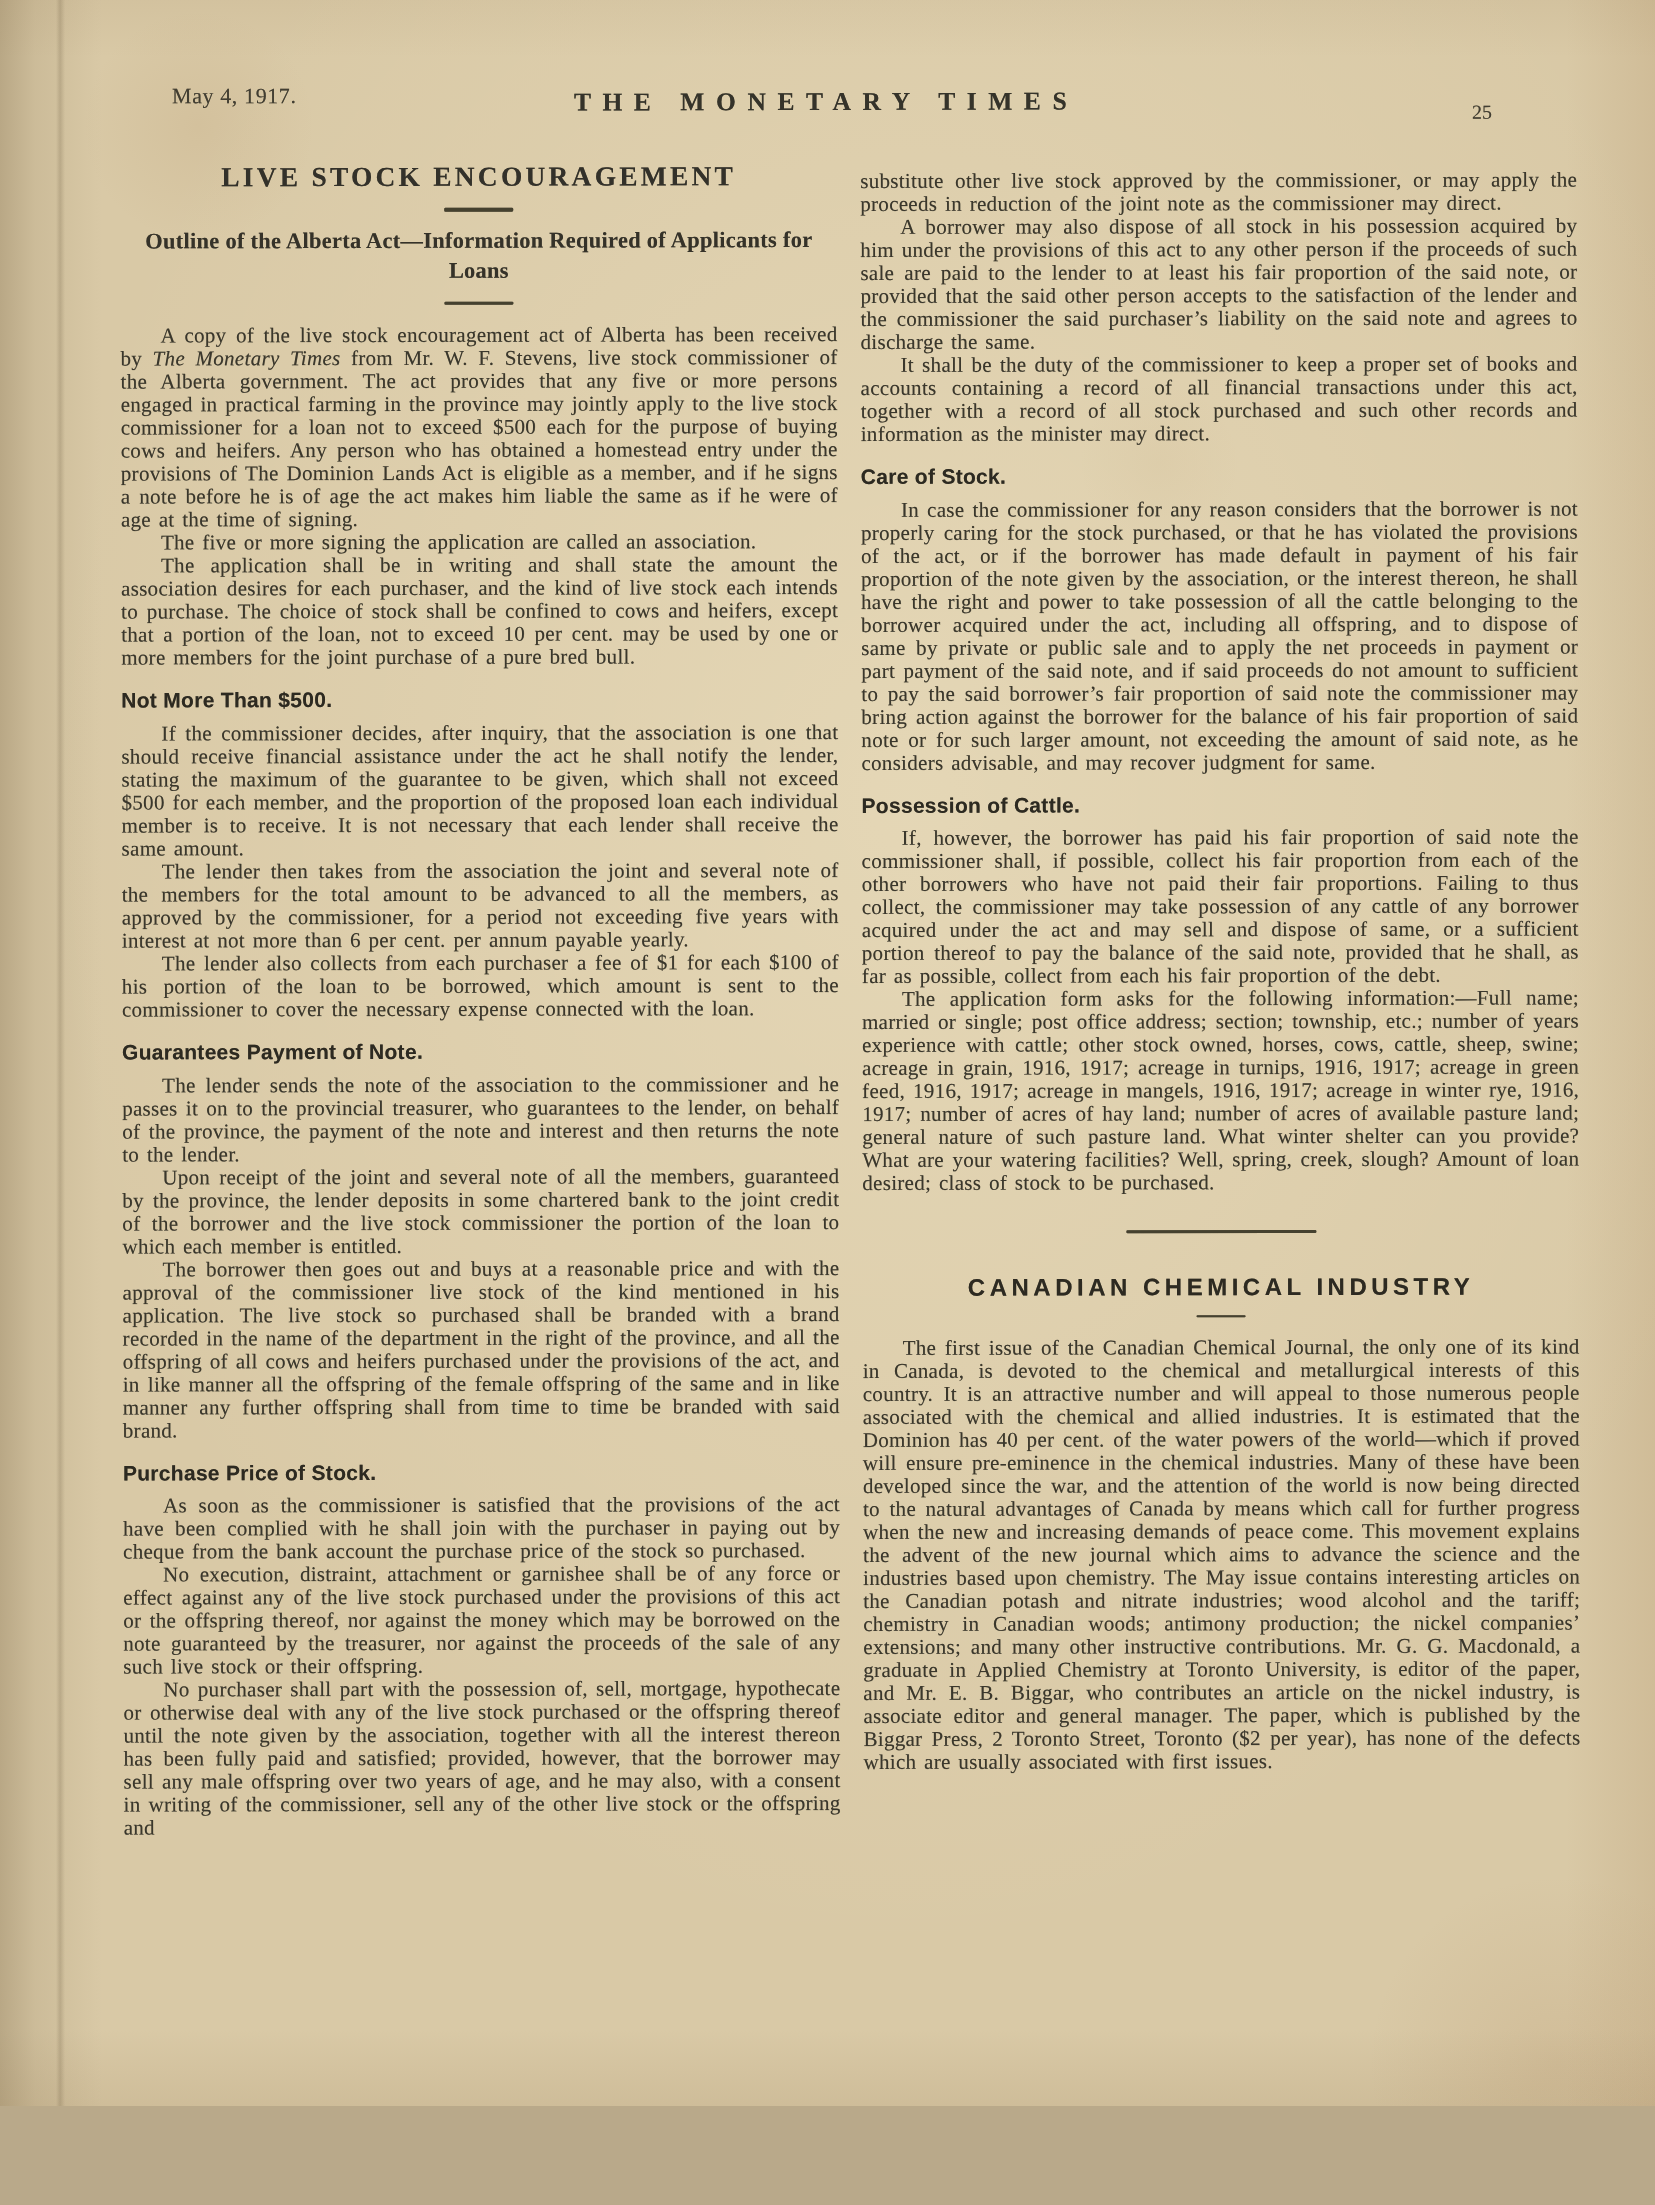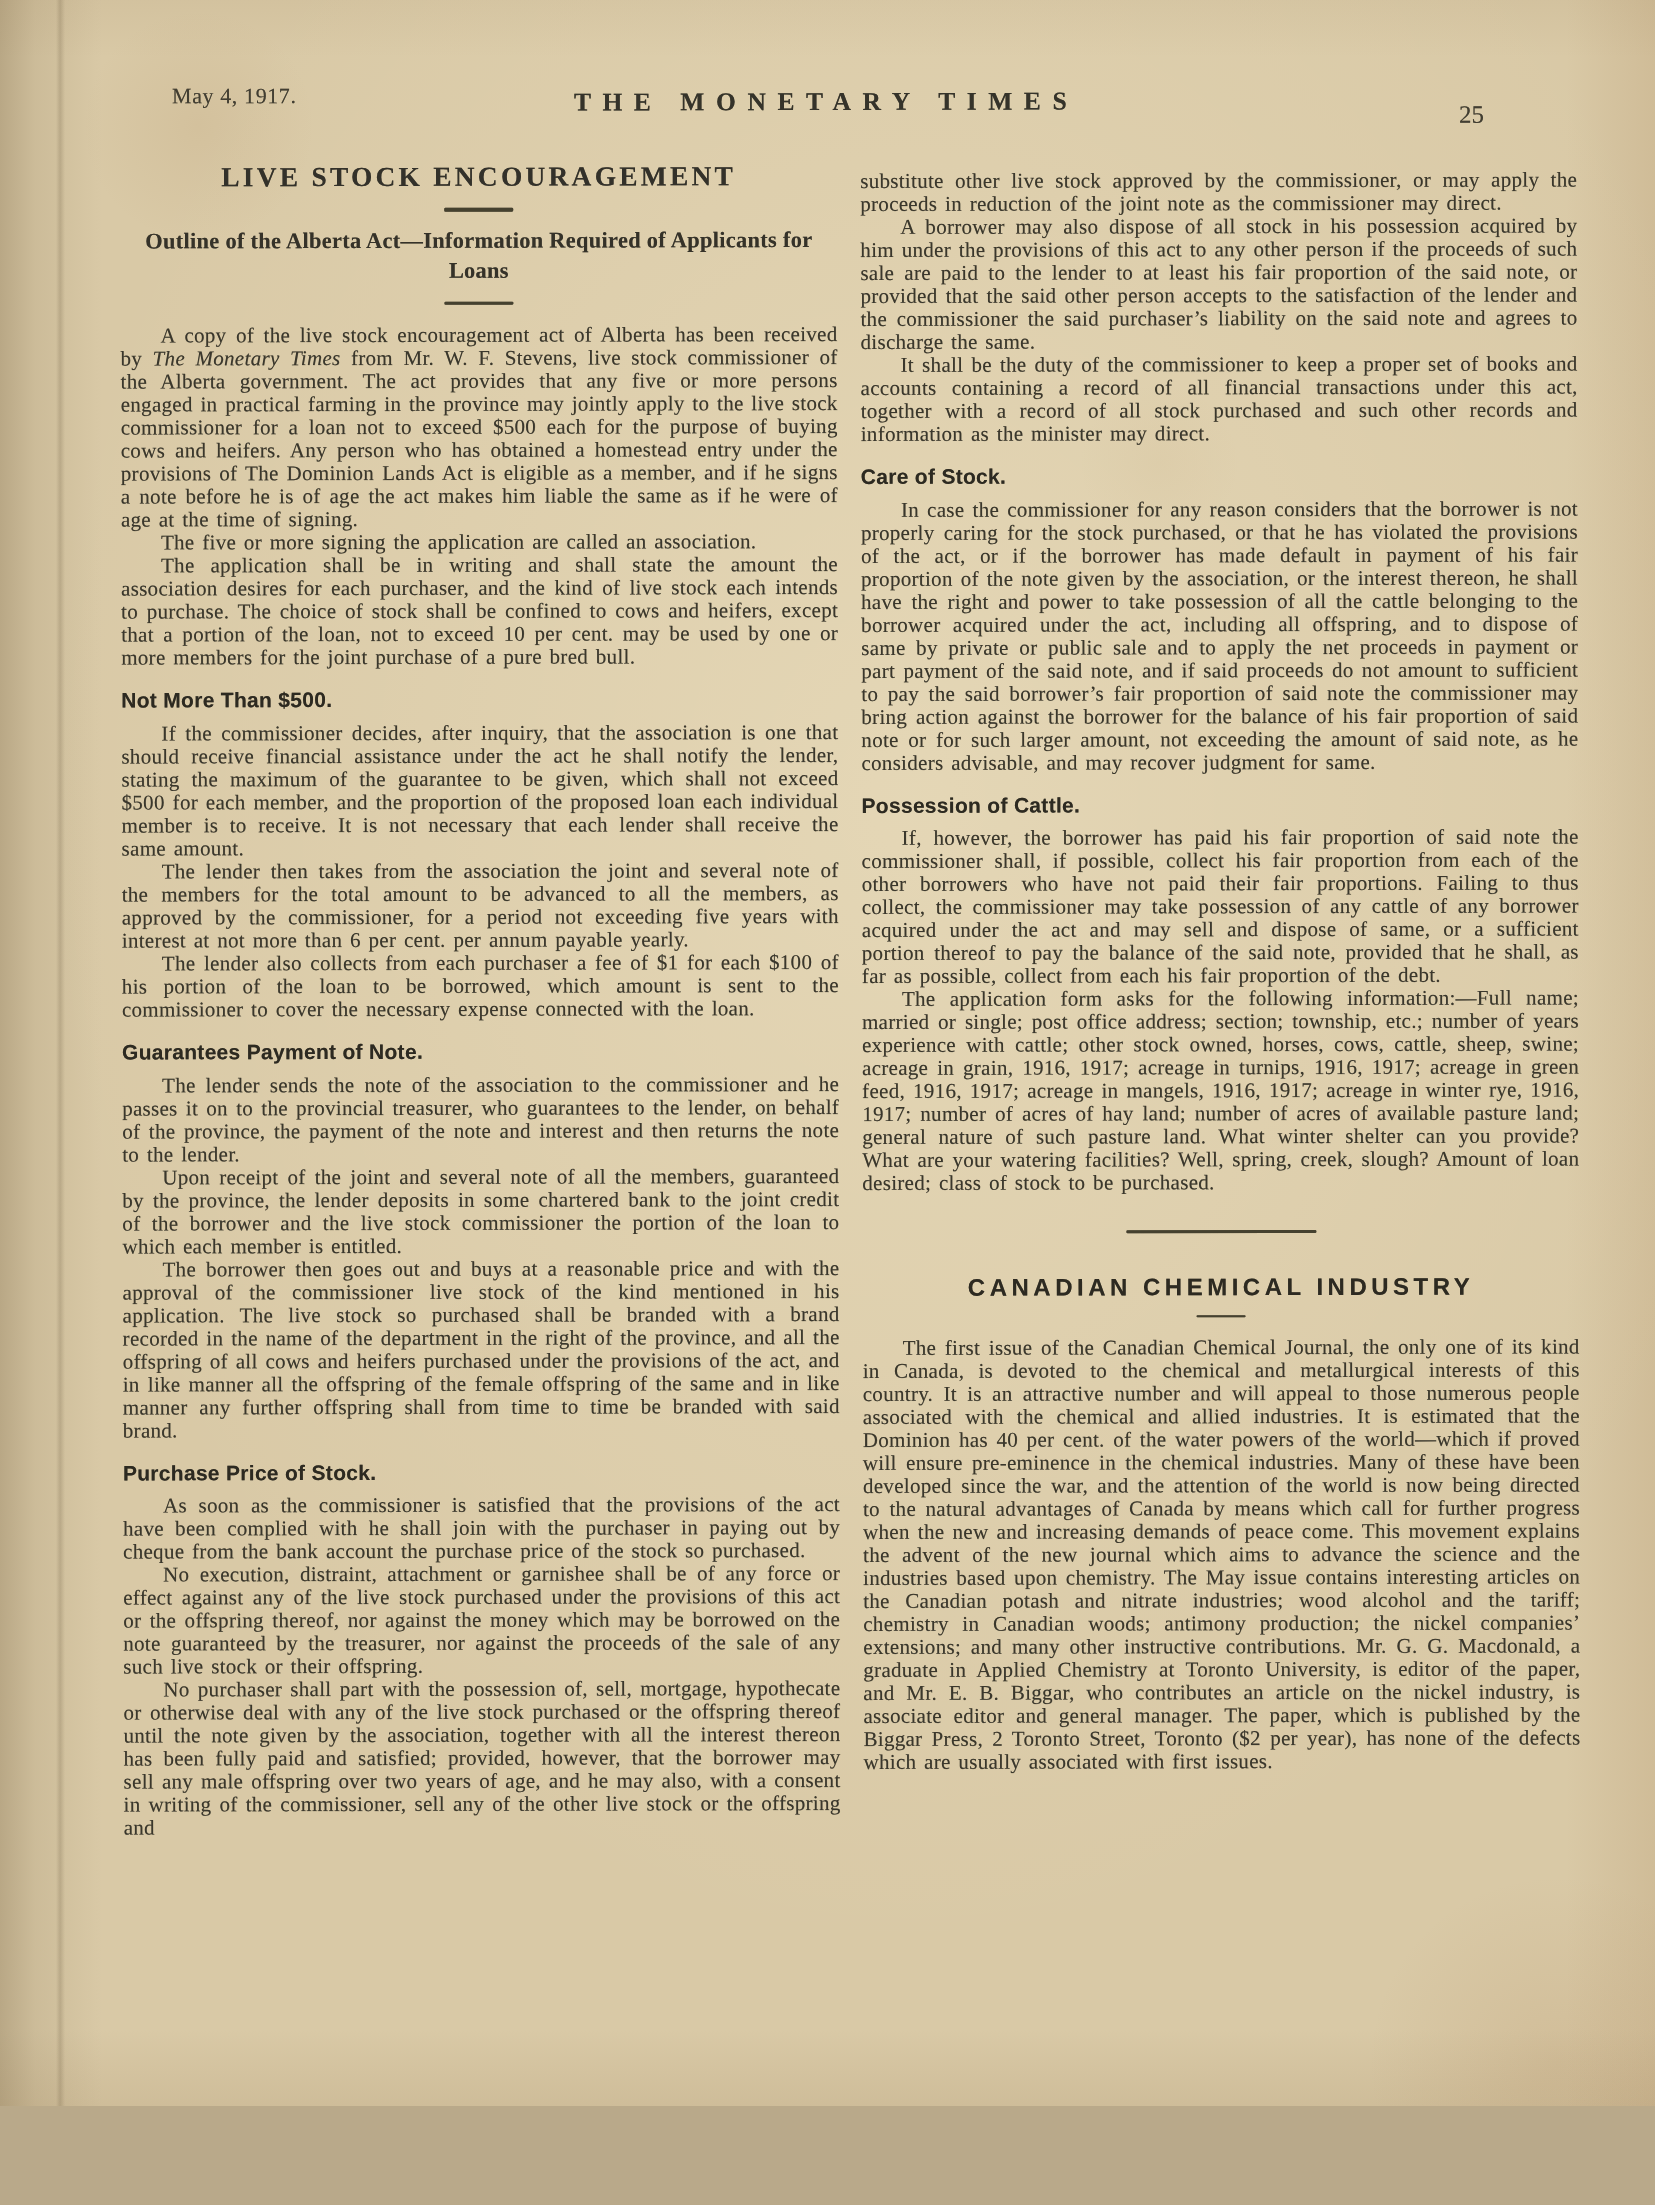--- a/index.html
+++ b/index.html
@@ -31,22 +31,22 @@
     position:absolute;left:174px;top:82px;
     font-size:22px;letter-spacing:0.6px;color:#423e32;
     text-shadow:0 0 0.6px rgba(60,55,40,0.5);
   }
   .masthead{
     position:absolute;left:0;right:0;top:87px;
     text-align:center;font-weight:700;font-size:25.6px;letter-spacing:11.5px;
     color:#35332a;text-shadow:0 0 0.6px rgba(50,46,34,0.6);
   }
   .page-number{
-    position:absolute;right:170px;top:102px;
-    font-size:25px;color:#423e32;text-shadow:0 0 0.6px rgba(60,55,40,0.5);
+    position:absolute;right:162px;top:102px;
+    font-size:20px;color:#423e32;text-shadow:0 0 0.6px rgba(60,55,40,0.5);
   }
   
   .col{position:absolute;width:717px;}
   .col-left{left:122px;top:160px;}
   .col-right{left:862px;top:170px;}
   .article-title{
     margin:0;text-align:center;
     font-size:27.5px;font-weight:700;letter-spacing:3.2px;
     color:#33312a;text-shadow:0 0 0.6px rgba(50,46,34,0.55);
   }

